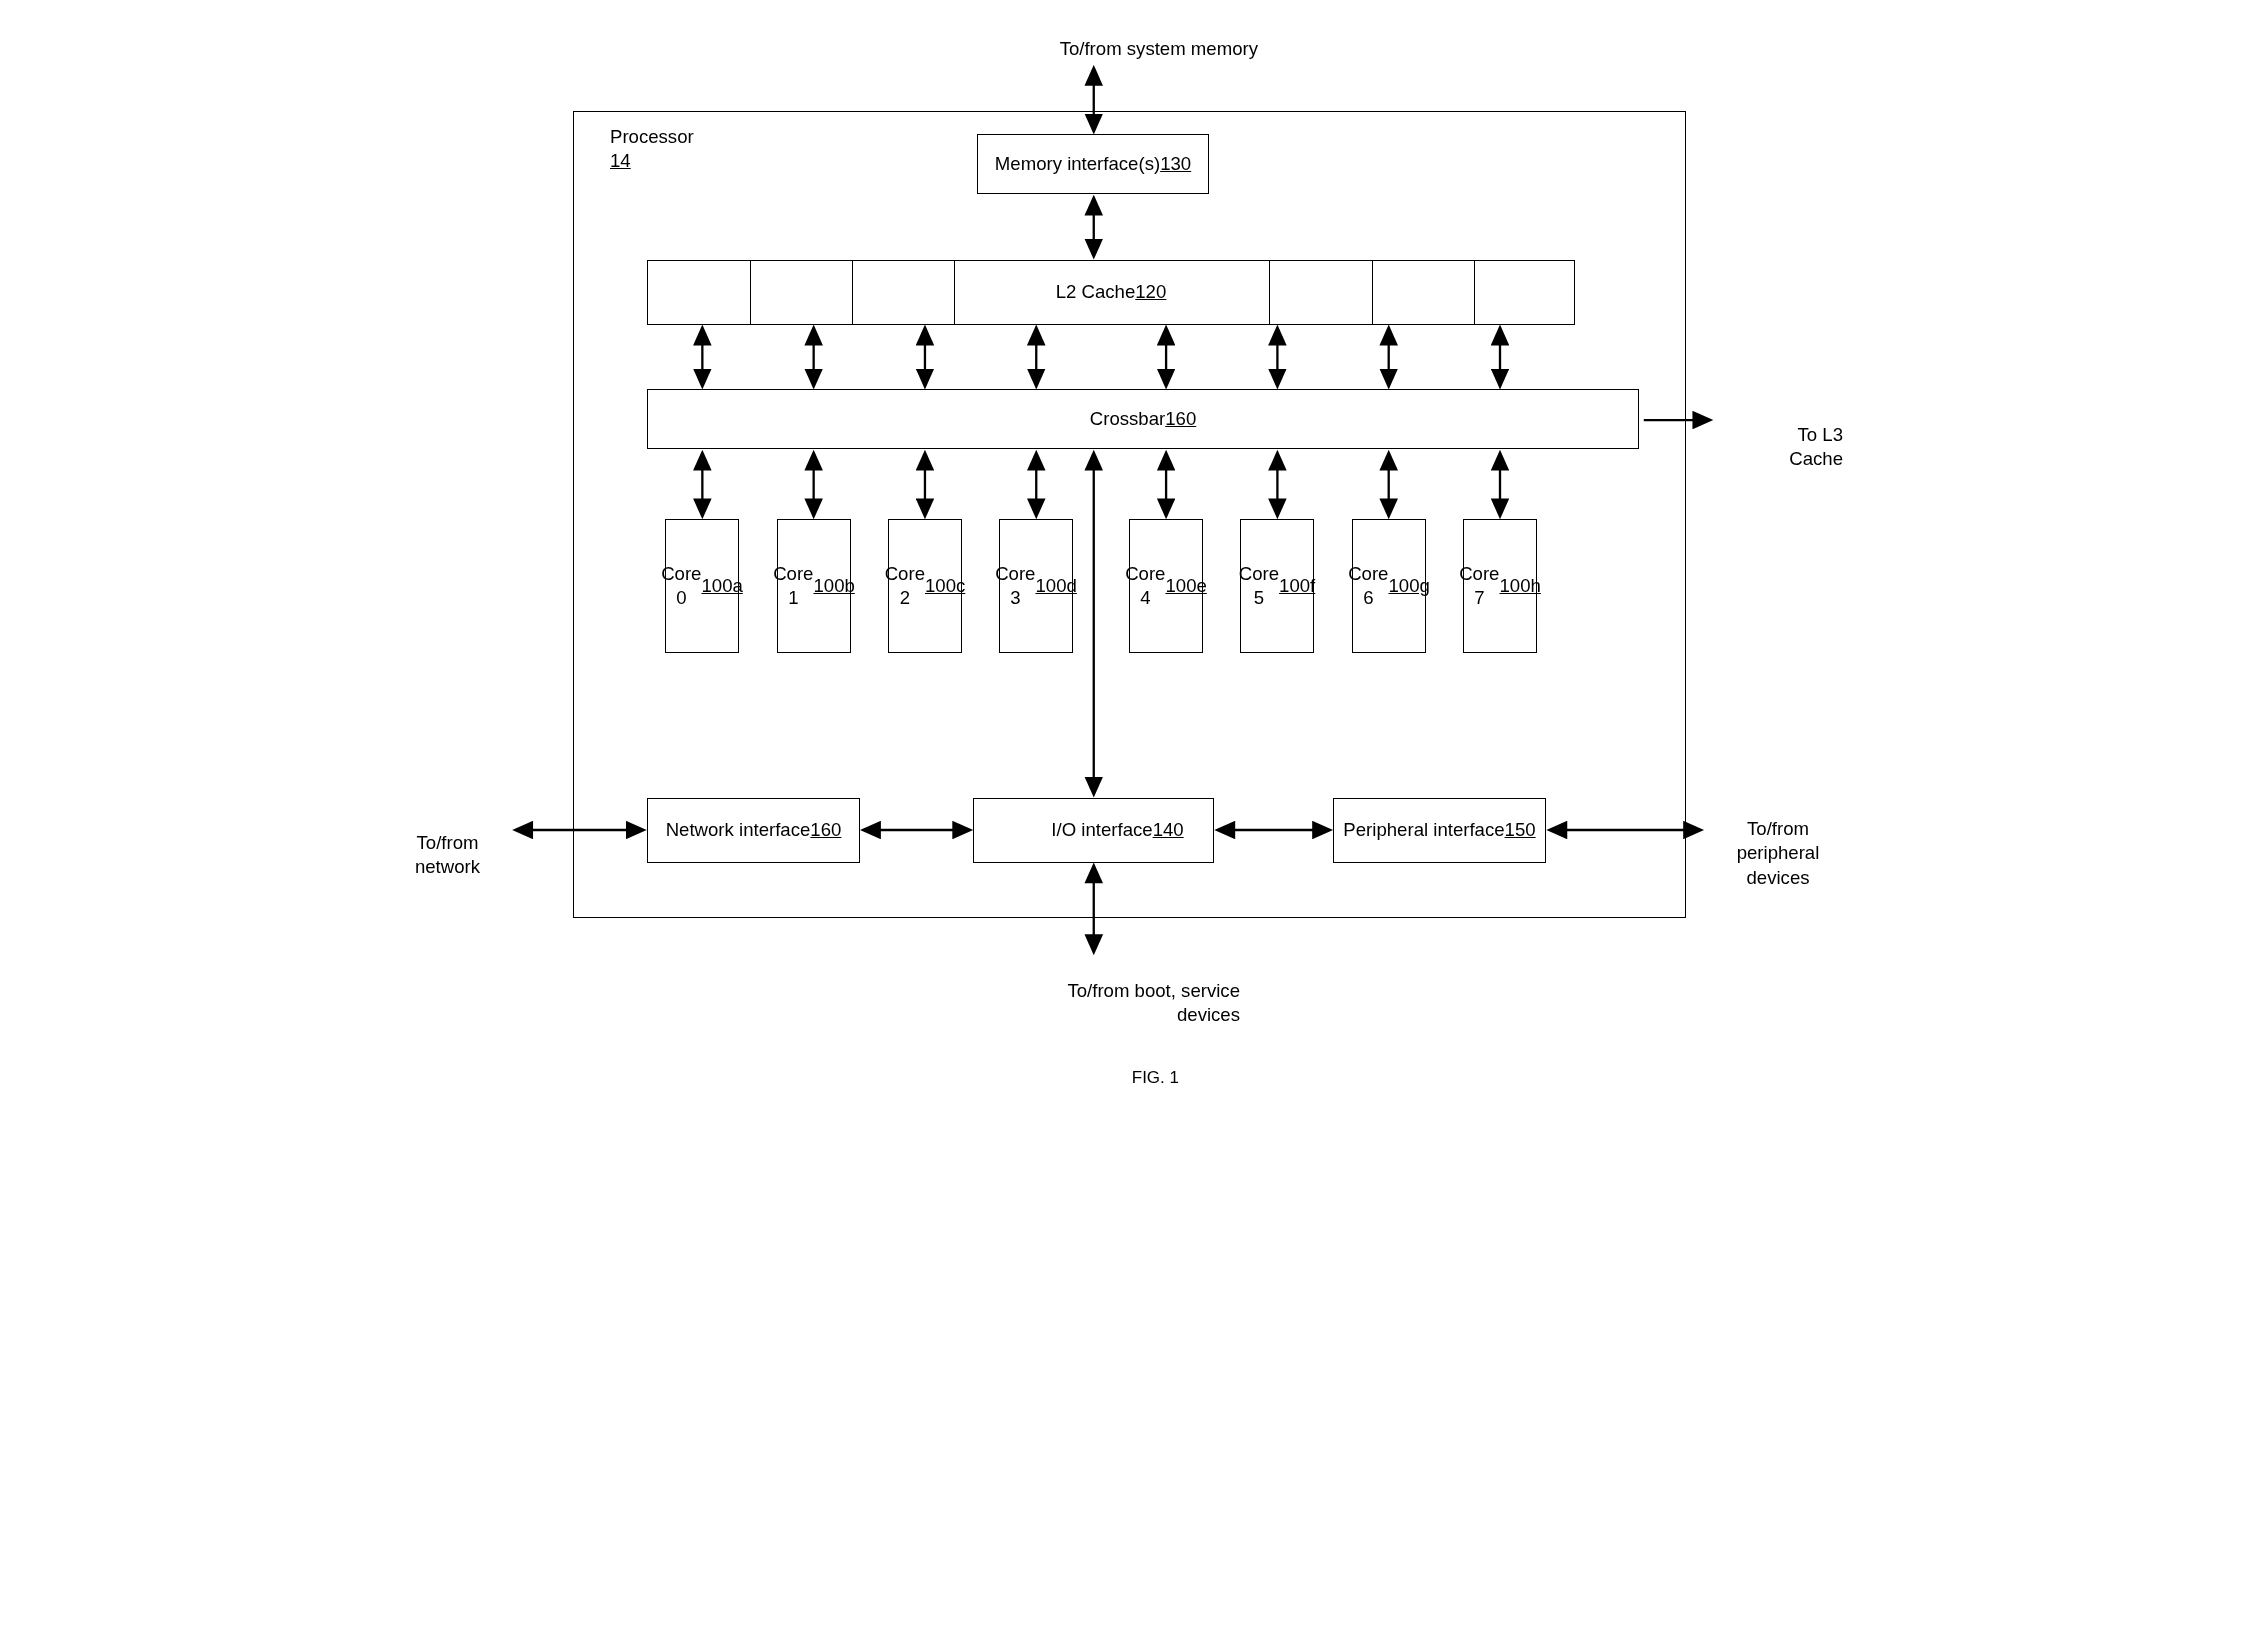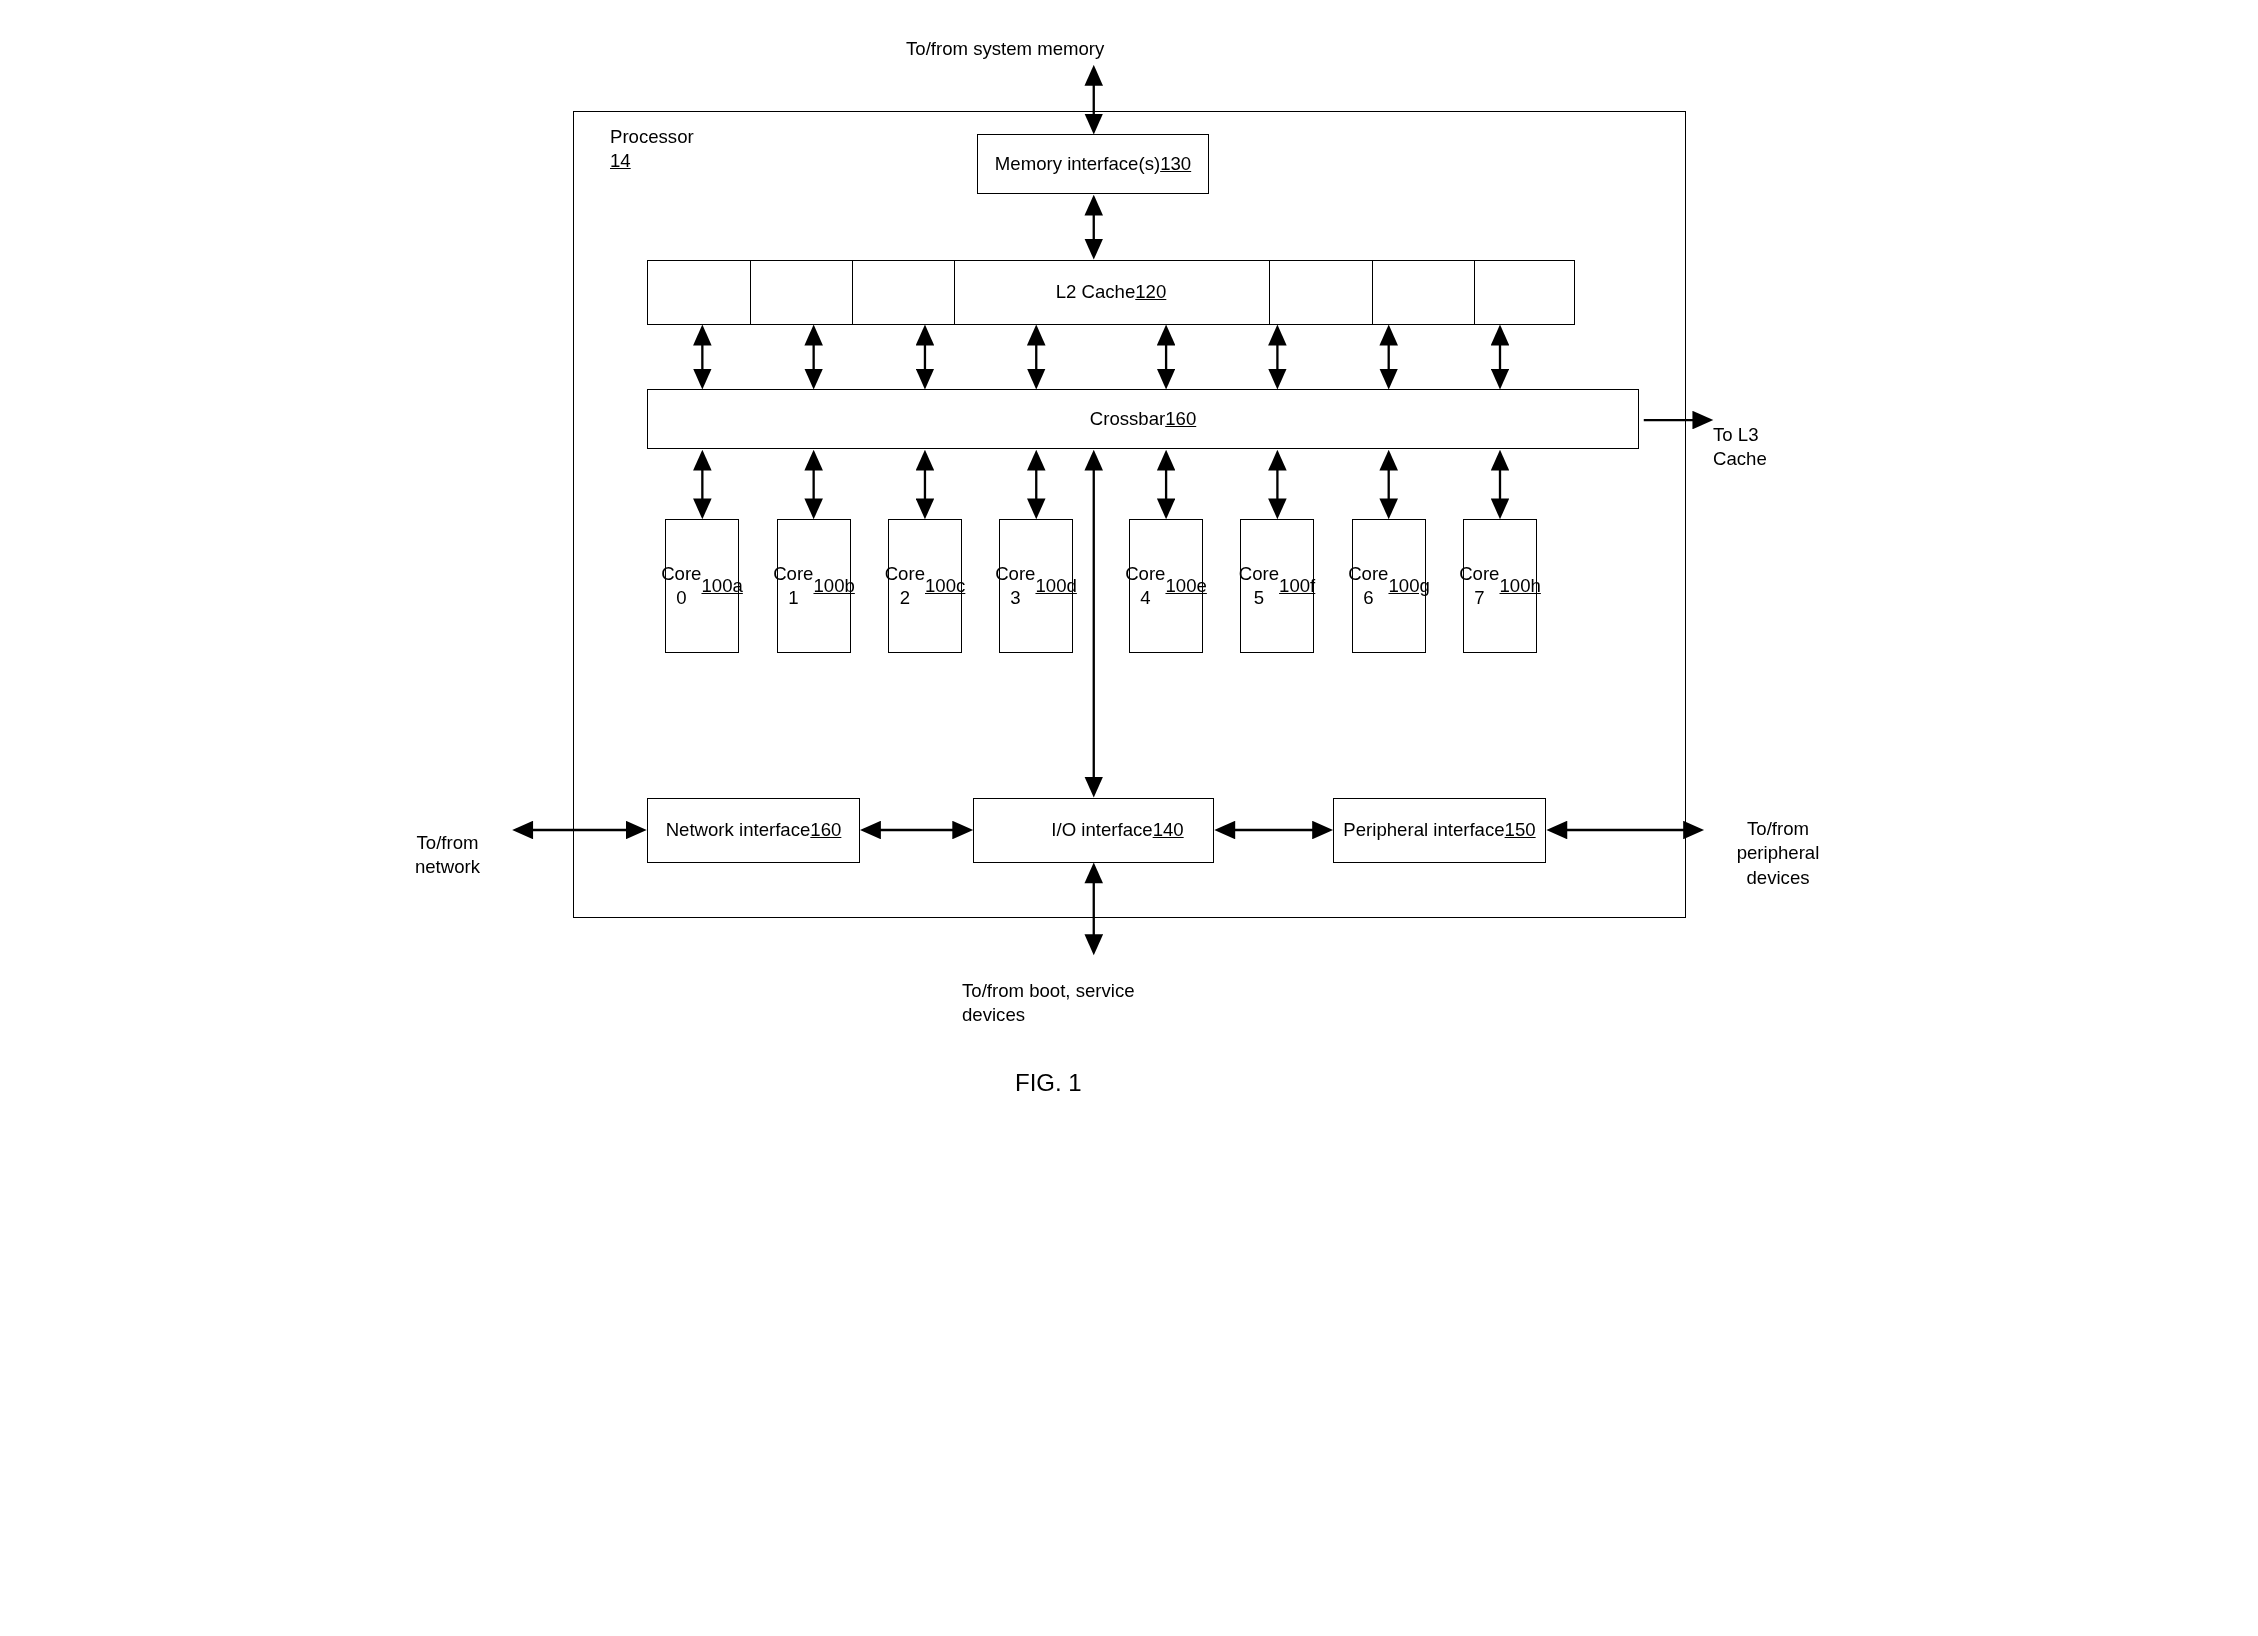--- a/index.html
+++ b/index.html
@@ -28,21 +28,21 @@
     align-items: center;
     line-height: 1.3;
   }
   .processor-outer {
     position: absolute;
     border: 1.9px solid black;
     background: white;
   }
   .label {
     position: absolute;
-    text-align: left;
+    text-align: right;
     line-height: 1.3;
   }
   .ref {
     text-decoration: underline;
   }
   .l2-cell {
     position: absolute;
     border-left: 1.9px solid black;
     height: 100%;
     top: 0;
@@ -162,21 +162,21 @@
   <div class="box" style="left:586px; top:761px; width:241px; height:65px;padding-left:48px;">
     <div>I/O interface</div>
     <div class="ref">140</div>
   </div>
 
   <div class="box" style="left:946px; top:761px; width:213px; height:65px;">
     <div>Peripheral interface</div>
     <div class="ref">150</div>
   </div>
 
-  <div class="label" style="left:628px; top:1030px; width:139px; font-size:24px;">
+  <div class="label" style="left:653px; top:1030px; width:139px; font-size:17px;">
     <span>FIG. 1</span>
   </div>
 
   <svg class="arrows" width="1484" height="1113" viewBox="0 0 1600 1200">
     <defs>
       <marker id="arrowhead" markerWidth="10" markerHeight="8" refX="7" refY="4" orient="auto">
         <polygon points="0 0, 9 4, 0 8" fill="black"></polygon>
       </marker>
       <marker id="arrowhead-start" markerWidth="10" markerHeight="8" refX="2" refY="4" orient="auto">
         <polygon points="9 0, 0 4, 9 8" fill="black"></polygon>

